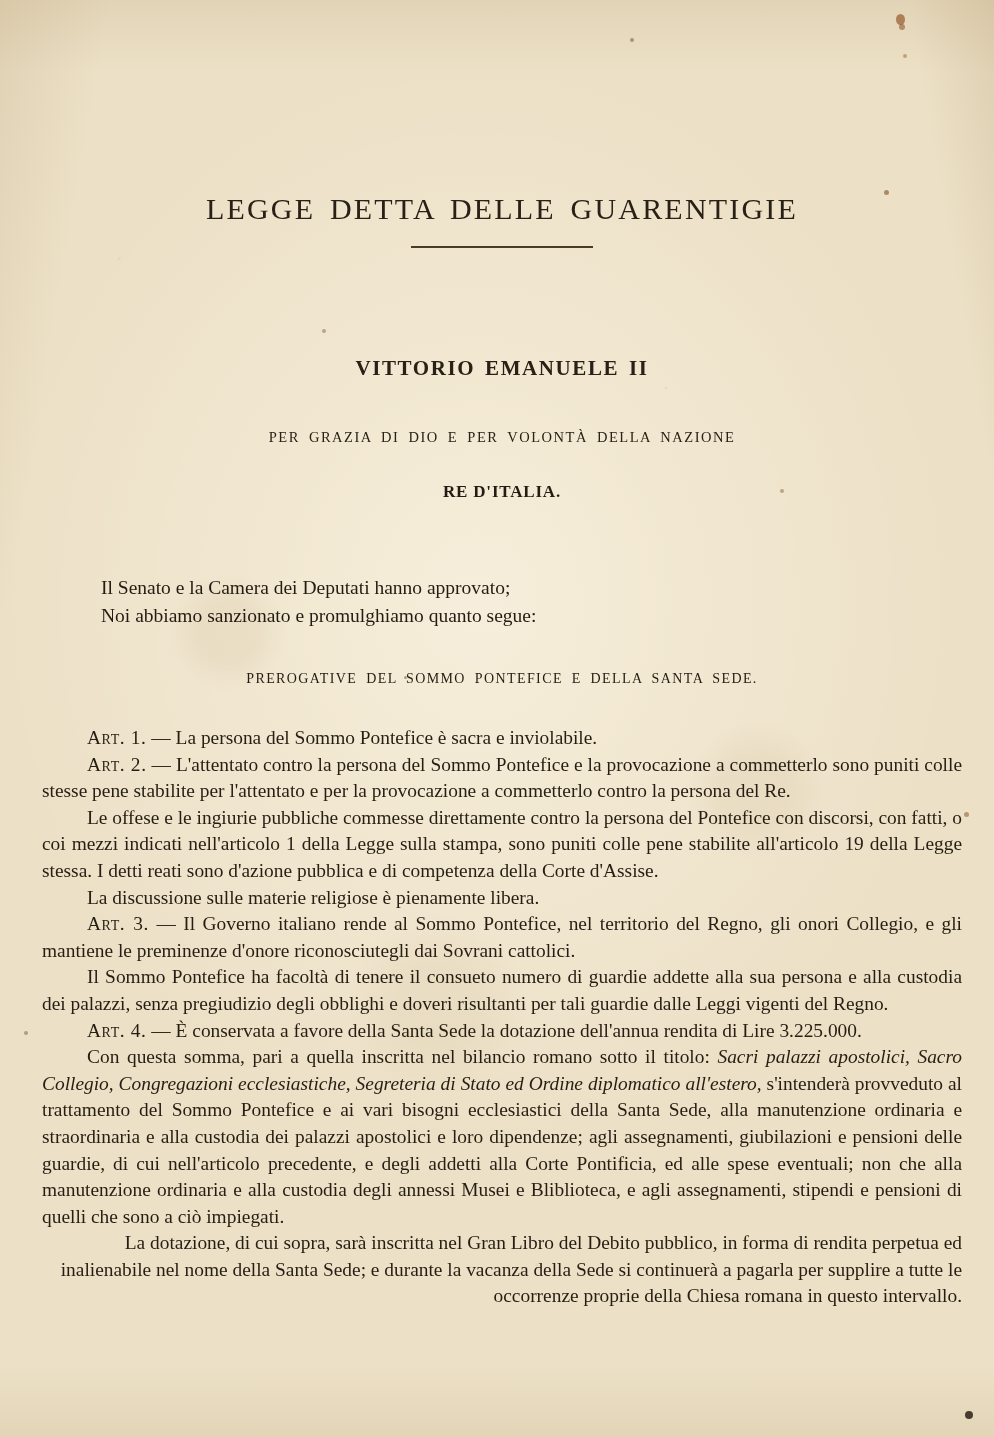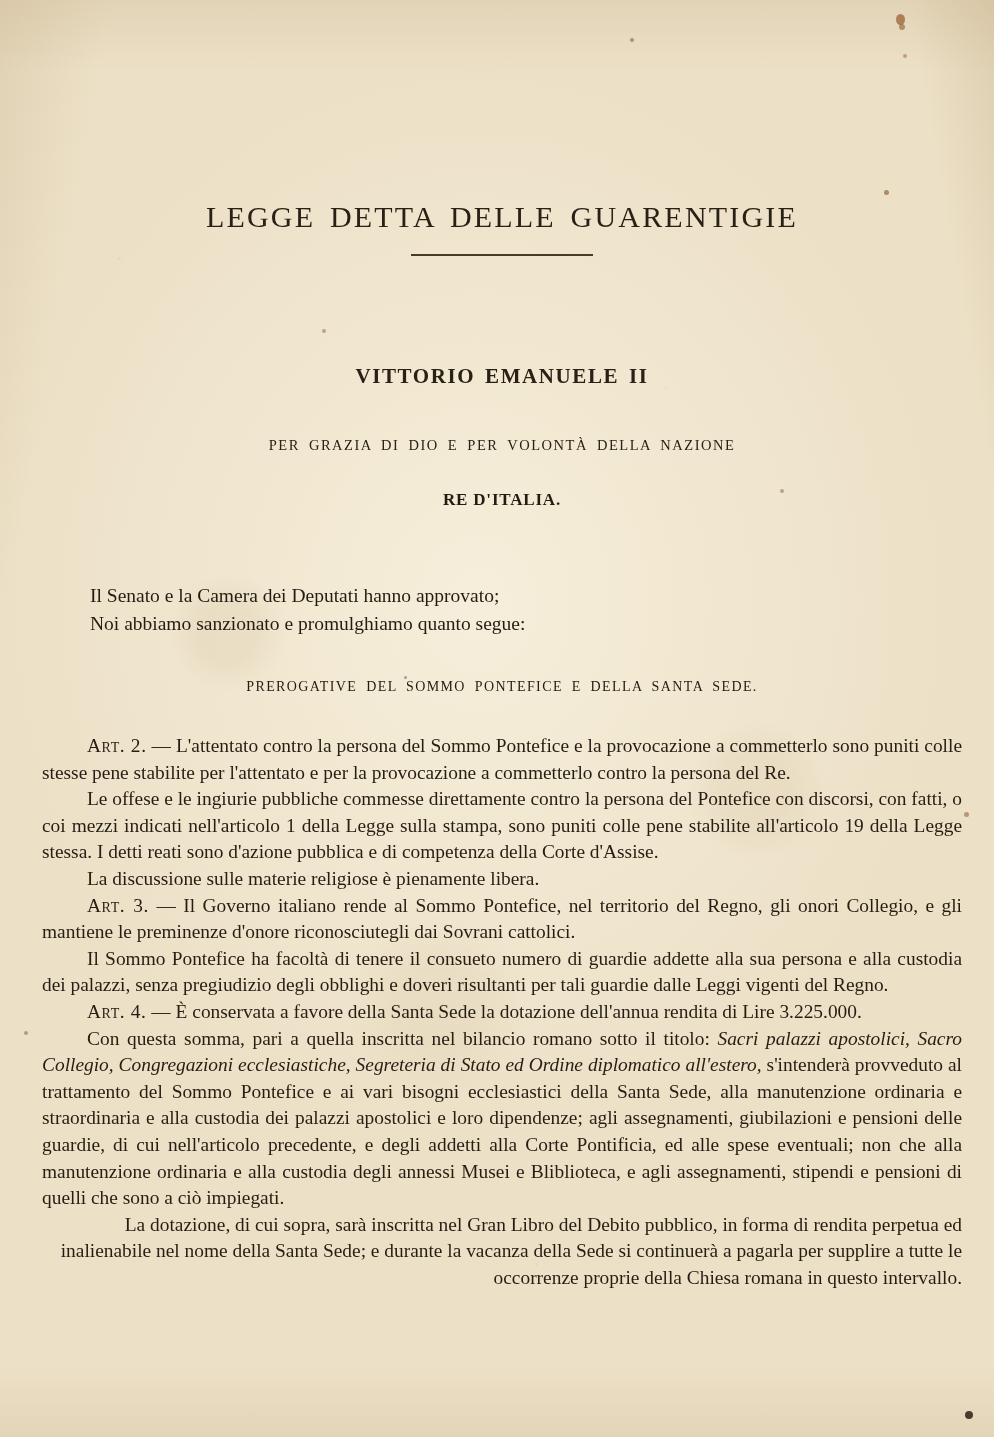--- a/index.html
+++ b/index.html
@@ -46,21 +46,21 @@
 
   .foxing {
     position: absolute;
     border-radius: 50%;
     pointer-events: none;
   }
 
   .content {
     position: absolute;
     left: 42px;
-    top: 12px;
+    top: 4px;
     width: 920px;
   }
 
   
   .doc-title {
     margin: 0;
     padding-top: 188px;
     text-align: center;
     font-size: 30px;
     font-weight: 400;
@@ -101,21 +101,21 @@
     margin: 16px;
     padding-top: 20px;
     text-align: center;
     font-size: 17px;
     font-weight: bold;
     letter-spacing: 0.8px;
     color: #241c12;
   }
 
   .preamble {
-    margin: 0;
+    margin: 11px;
     padding-top: 56px;
     font-size: 19.5px;
     line-height: 28px;
     padding-left: 48px;
     color: #241c12;
   }
   .preamble .ln { display: block; }
 
   .part-title {
     margin: 0;
@@ -198,20 +198,25 @@
     <div class="preamble">
       <span class="ln">Il Senato e la Camera dei Deputati hanno approvato;</span>
       <span class="ln">Noi abbiamo sanzionato e promulghiamo quanto segue:</span>
     </div>
 
 
     <div class="part-subtitle">PREROGATIVE DEL SOMMO PONTEFICE E DELLA SANTA SEDE.</div>
 
     <div class="body-text">
 
+      <p class="para fade-a">
+        <span class="artlabel">Art. 1.</span>
+        <span>—</span>
+        <span>La persona del Sommo Pontefice è sacra e inviolabile.</span>
+      </p>
 
       <p class="para fade-b">
         <span class="artlabel">Art. 2.</span>
         <span>—</span>
         <span>L'attentato contro la persona del Sommo Pontefice e la provocazione a commetterlo sono puniti colle stesse pene stabilite per l'attentato e per la provocazione a commetterlo contro la persona del Re.</span>
       </p>
 
       <p class="para fade-a">
         <span>Le offese e le ingiurie pubbliche commesse direttamente contro la persona del Pontefice con discorsi, con fatti, o coi mezzi indicati nell'articolo 1 della Legge sulla stampa, sono puniti colle pene stabilite all'articolo 19 della Legge stessa. I detti reati sono d'azione pubblica e di competenza della Corte d'Assise.</span>
       </p>

